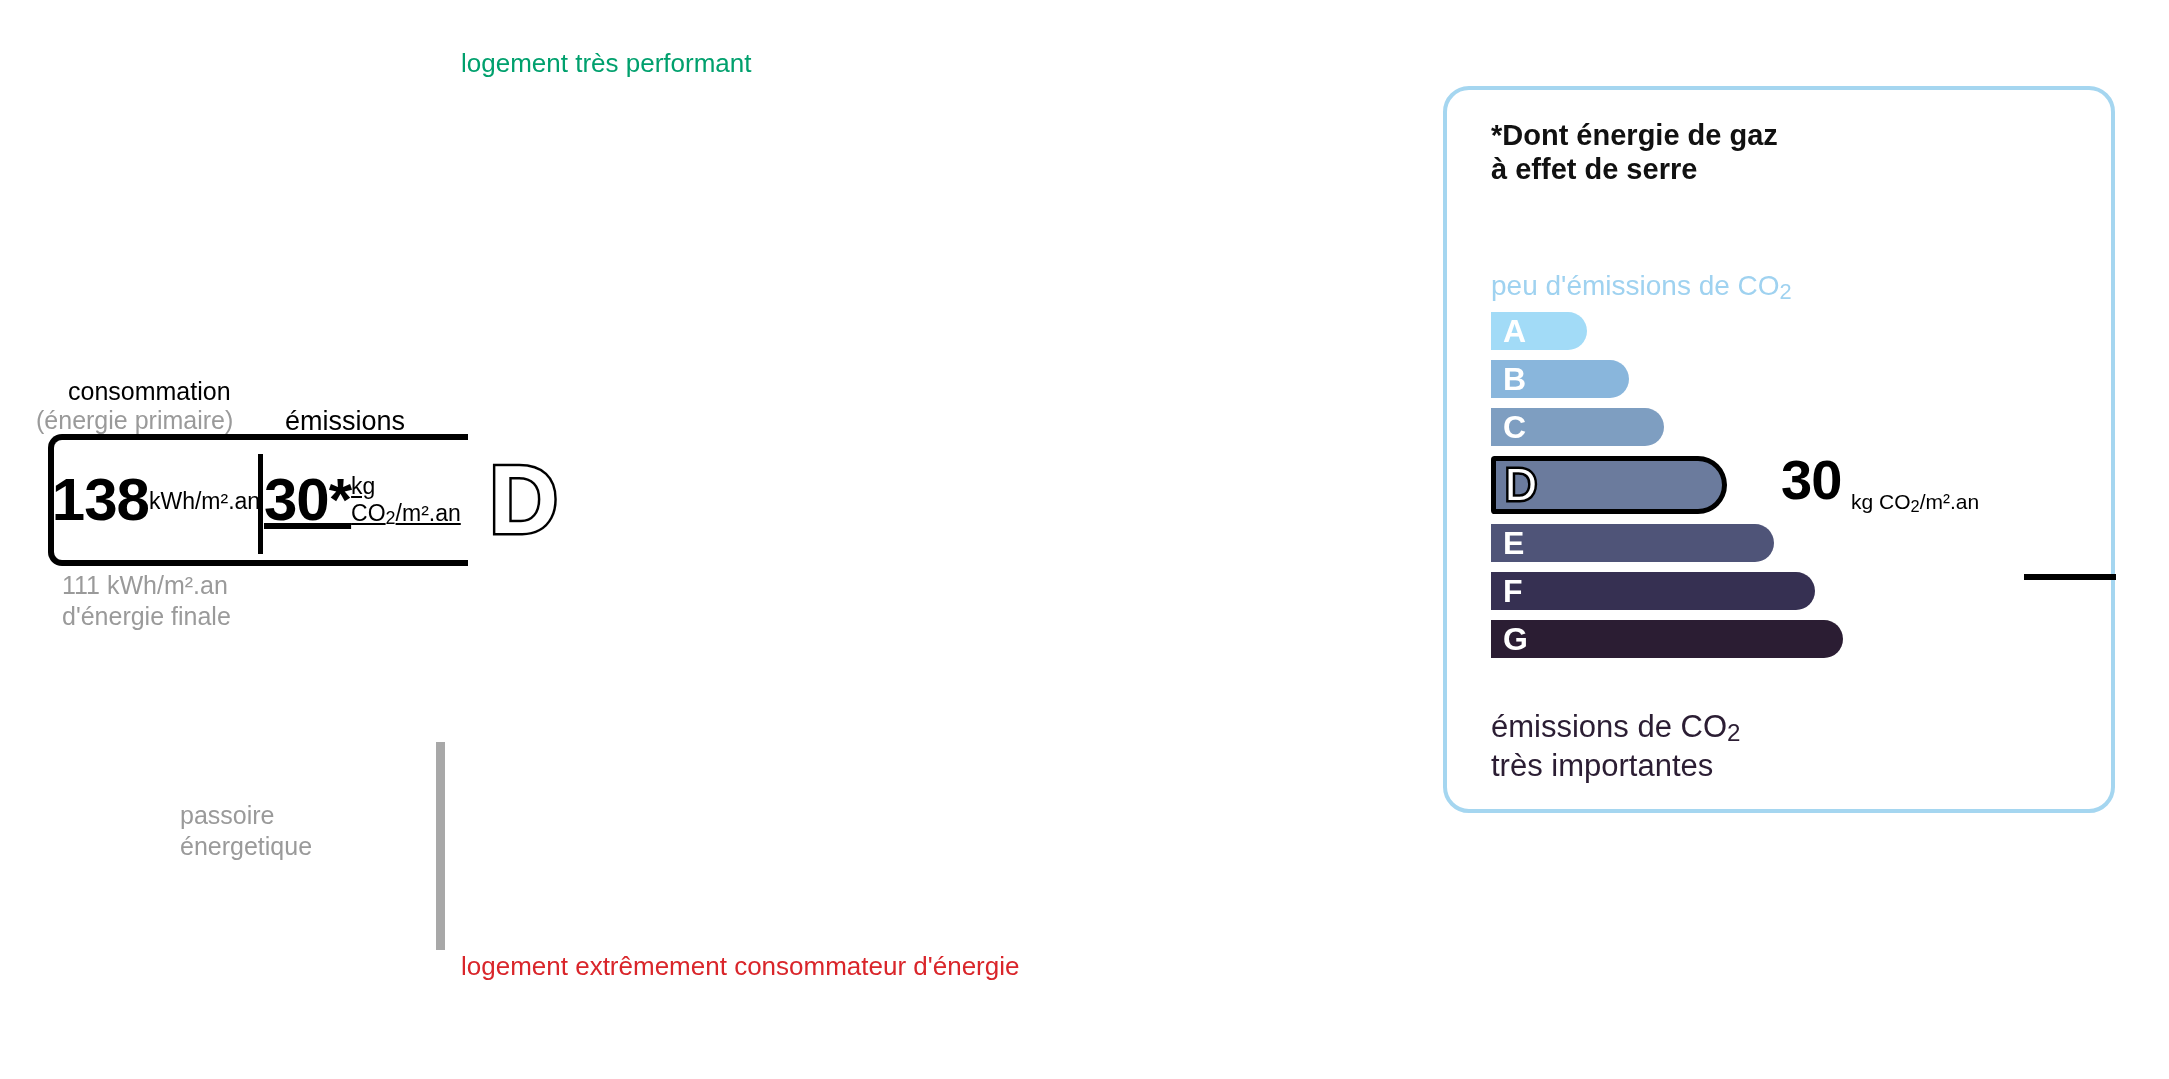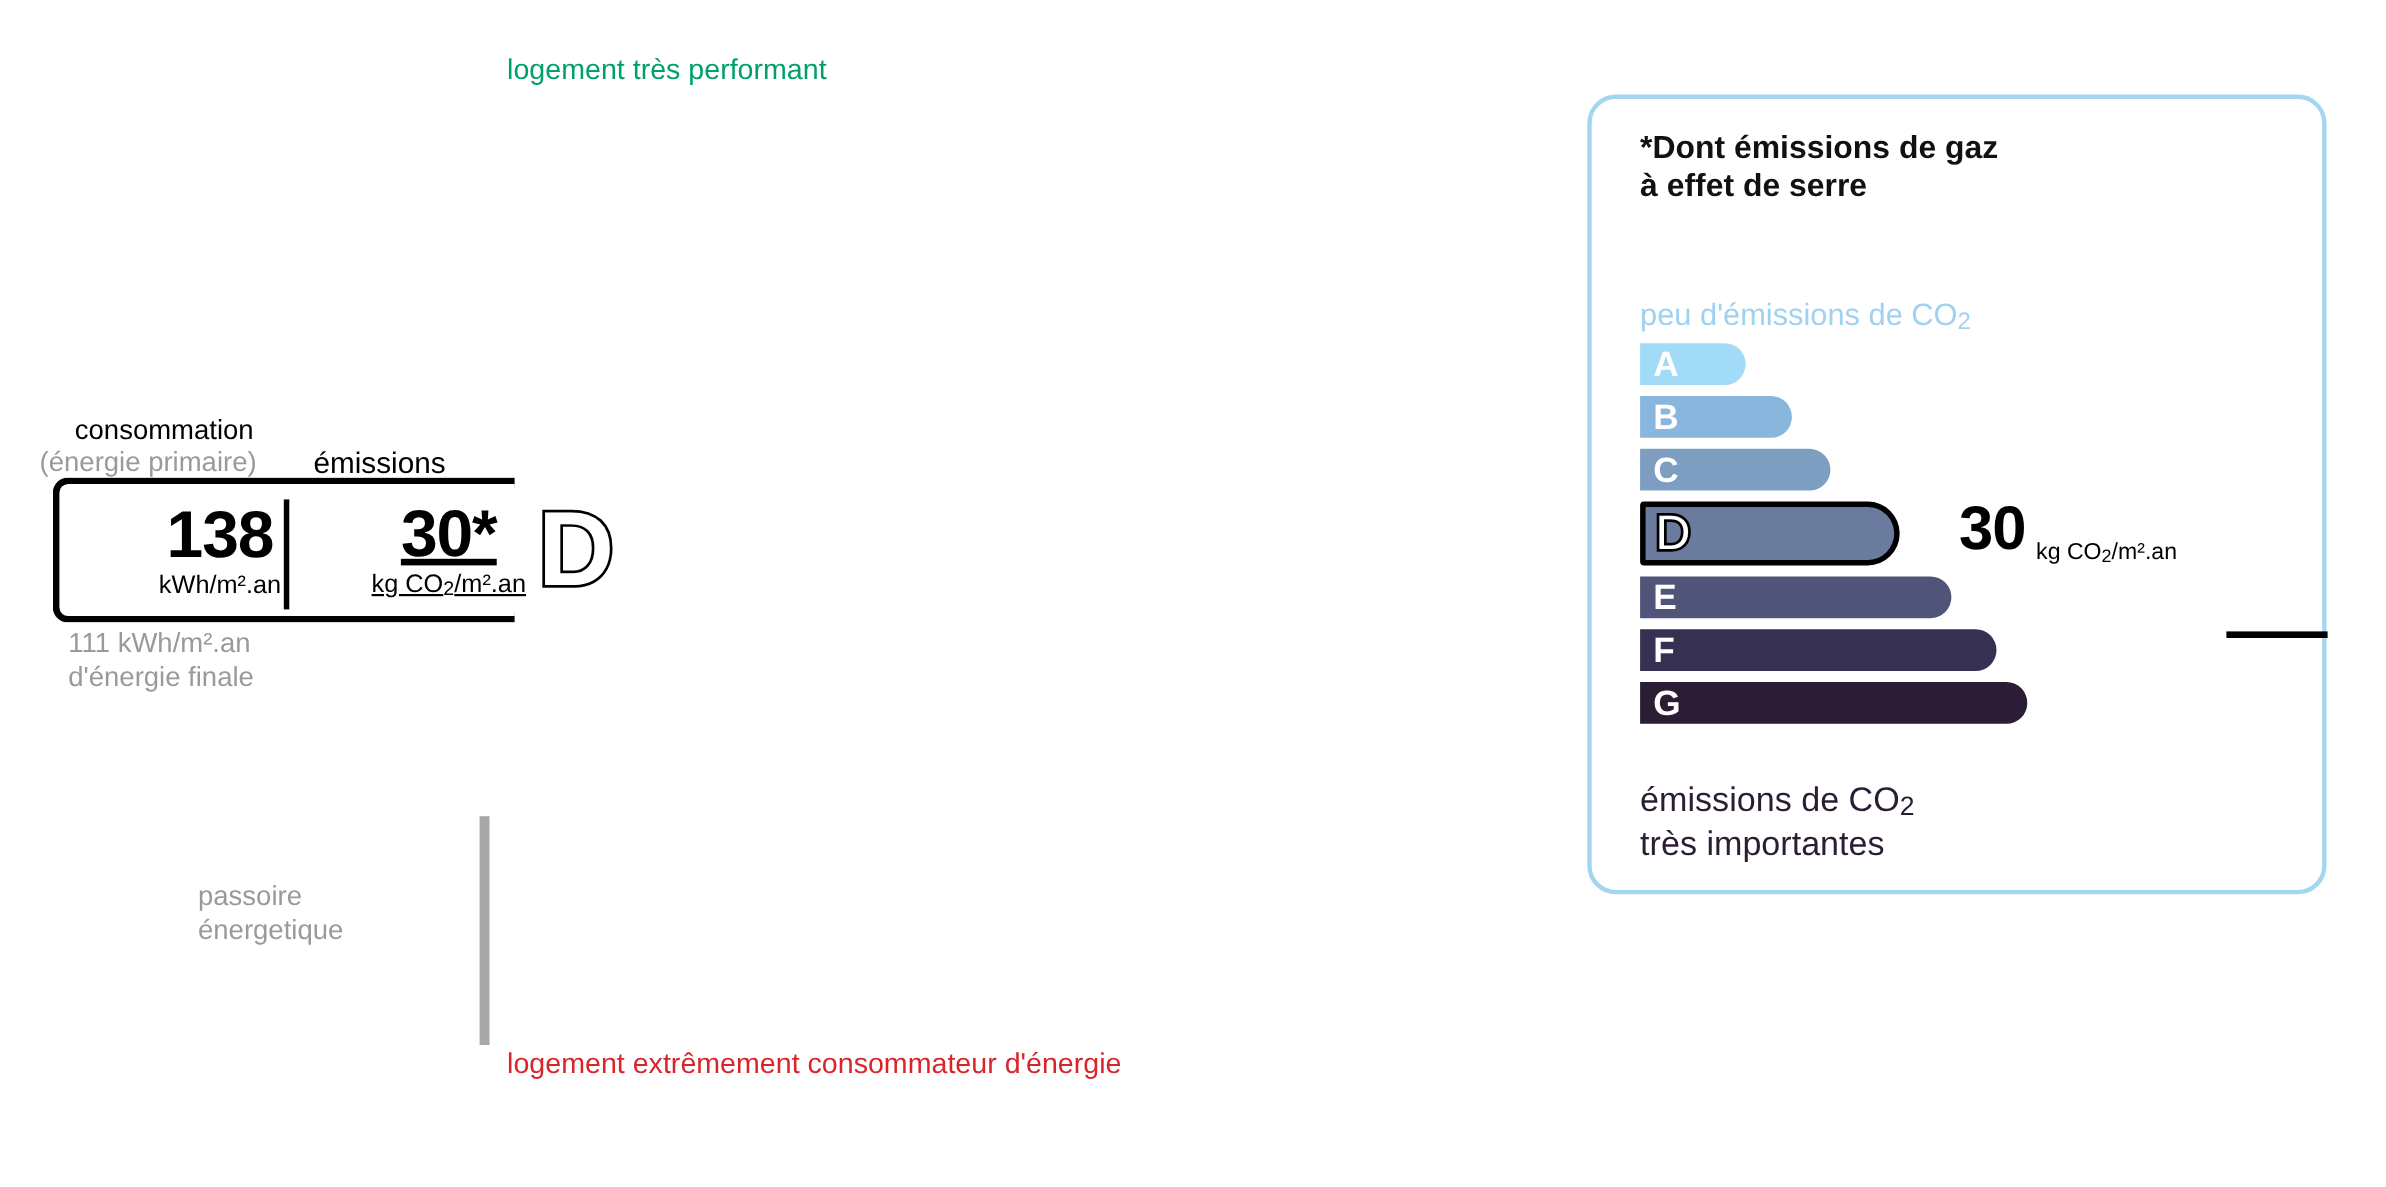--- a/index.html
+++ b/index.html
@@ -83,24 +83,22 @@
     border-right: none;
     border-radius: 14px 0 0 14px;
     box-sizing: border-box;
     z-index: 6;
   }
   #consumption-box .cell {
     position: absolute;
     top: 0;
     height: 100%;
     display: flex;
-    flex-direction: column;
     align-items: center;
     justify-content: center;
-    padding-left: 44px;
   }
   #consumption-box .cell.left  { left: 0px;   width: 204px; }
   #consumption-box .cell.right { left: 210px; width: 200px; text-decoration: underline; }
   #consumption-box .big-value {
     font-size: 60px;
     font-weight: bold;
     color: #000000;
     line-height: 1.02;
     letter-spacing: -1px;
   }
@@ -362,21 +360,21 @@
 
   <div class="final-energy">
     <div>111 kWh/m².an</div>
     <div>d'énergie finale</div>
   </div>
 </div>
 
 <div id="co2-panel">
 
   <div id="co2-title">
-    <div>*Dont émissions de gaz</div>
+    <div>*Dont énergie de gaz</div>
     <div>à effet de serre</div>
   </div>
 
   <div id="co2-top-note"><span>peu d'émissions de CO</span><span class="sub">2</span></div>
 
   <div class="co2-bar-row" style="top:222px;">
     <div class="co2-bar" style="width:96px;background:#a2dbf7;"></div>
     <span class="co2-bar-letter">A</span>
   </div>
   <div class="co2-bar-row" style="top:270px;">

